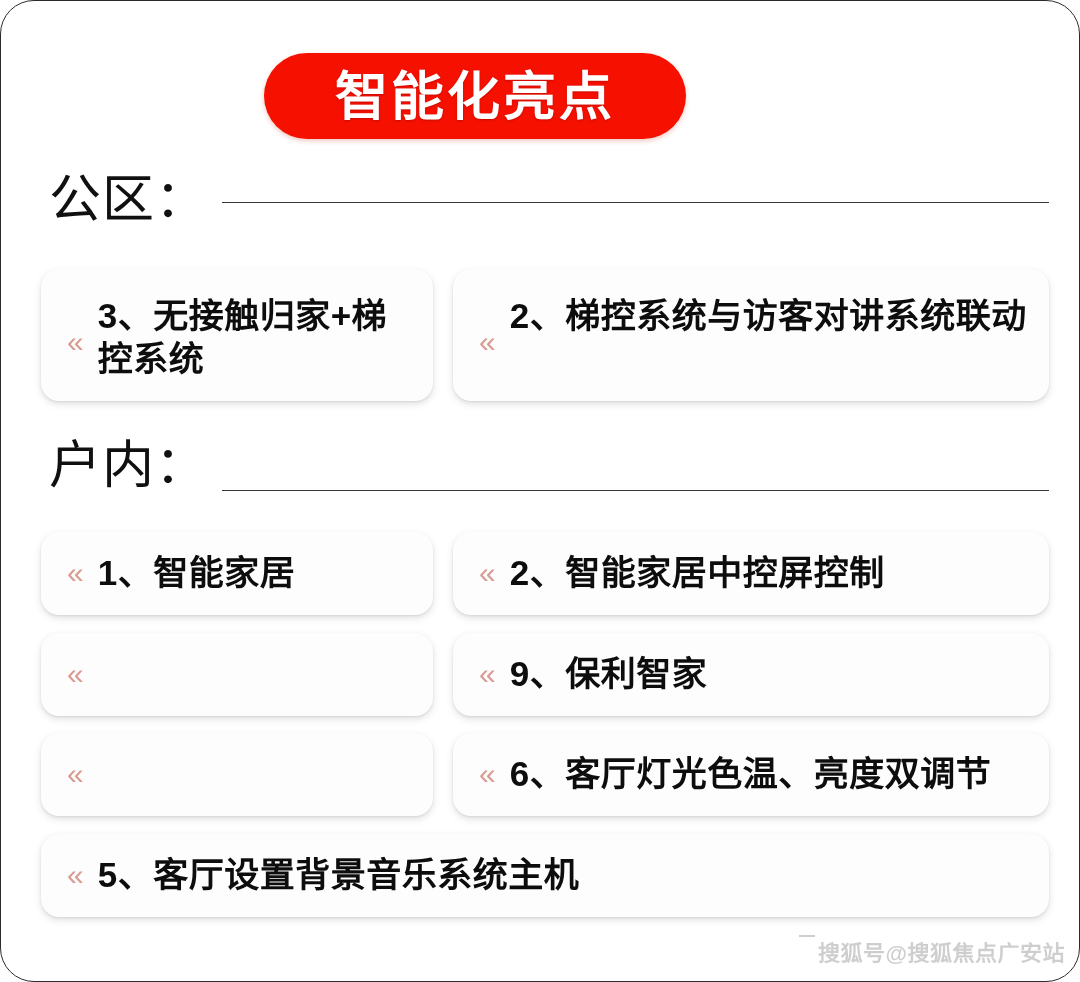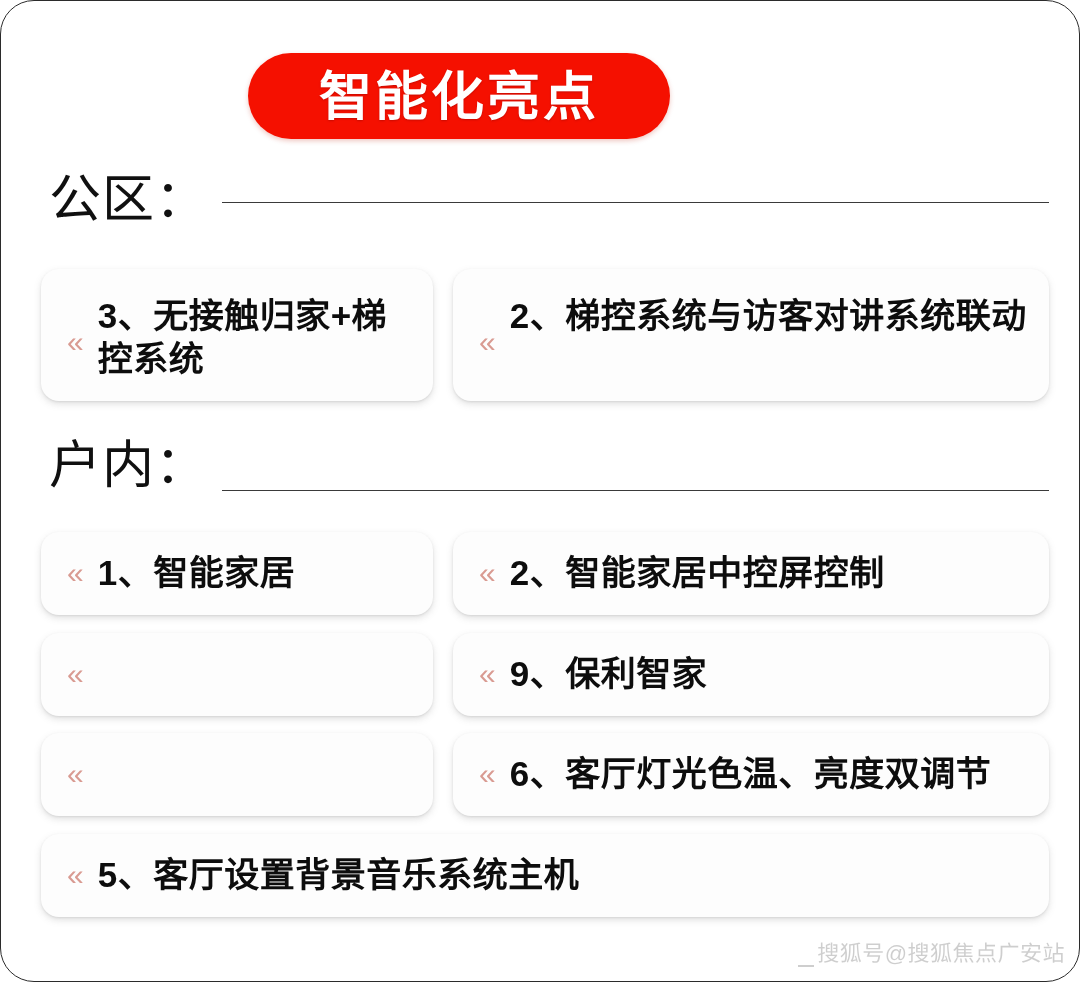--- a/index.html
+++ b/index.html
@@ -23,21 +23,21 @@
     height: 982px;
     background: #ffffff;
     border: 1.5px solid #2b2b2b;
     border-radius: 34px;
     overflow: hidden;
   }
 
   
   .title-row {
     position: absolute;
-    left: 0;
+    left: 16px;
     top: 52px;
     width: 916px;
     display: flex;
     justify-content: center;
   }
   .title-pill {
     display: flex;
     align-items: center;
     justify-content: center;
     width: 422px;
@@ -128,23 +128,23 @@
   #card-in-5 { left: 40px;  top: 732px; width: 392px; height: 83px; }
   #card-in-6 { left: 452px; top: 732px; width: 596px; height: 83px; }
   #card-in-7 { left: 40px;  top: 833px; width: 1008px; height: 83px; }
 
   
   .watermark {
     position: absolute;
     right: 14px;
     bottom: 14px;
     display: flex;
-    align-items: flex-end;
+    align-items: flex-start;
     font-size: 22px;
-    font-weight: normal;
+    font-weight: bold;
     color: rgba(30, 30, 30, 0.22);
     white-space: nowrap;
     letter-spacing: 0.5px;
   }
   .watermark-dash {
     display: inline-block;
     width: 16px;
     height: 0;
     border-top: 2px solid rgba(30, 30, 30, 0.22);
     margin-right: 3px;

